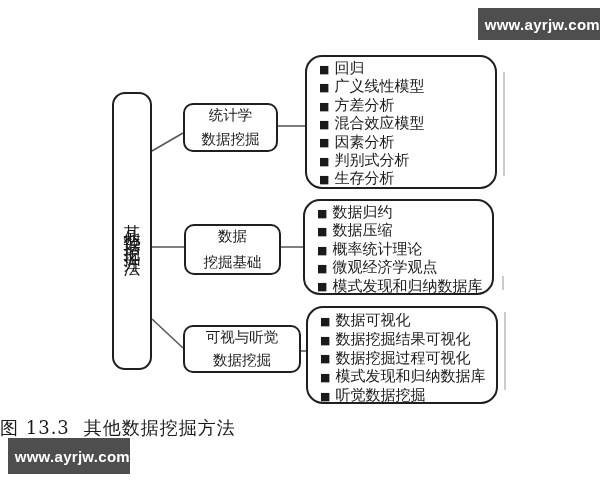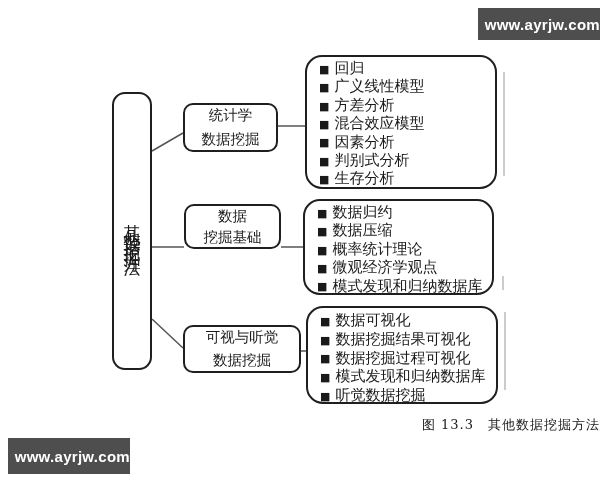--- a/index.html
+++ b/index.html
@@ -17,39 +17,39 @@
   }
   .root-label{
     writing-mode:vertical-rl;text-orientation:upright;
     font-size:17px;letter-spacing:5px;line-height:1;font-weight:500;white-space:nowrap;
   }
   .mid-box{
     border-radius:10px;display:flex;flex-direction:column;align-items:center;justify-content:space-between;
     font-size:14.5px;line-height:1.45;text-align:center;
   }
   .mid-1{left:183px;top:103px;width:95px;height:49px;}
-  .mid-2{left:184px;top:204px;width:97px;height:45px;}
+  .mid-2{left:184px;top:224px;width:97px;height:51px;}
   .mid-3{left:183px;top:325px;width:118px;height:48px;}
   .leaf-box{border-radius:17px;}
   .leaf-1{left:305px;top:55px;width:192px;height:134px;}
   .leaf-2{left:303px;top:199px;width:191px;height:96px;}
   .leaf-3{left:306px;top:306px;width:192px;height:98px;}
   .leaf-list{margin:0;padding:2px 4px 0 12px;list-style:none;}
   .leaf-1 .leaf-list{padding-top:2px;}
   .leaf-2 .leaf-list{padding-top:2px;}
   .leaf-3 .leaf-list{padding-top:3px;}
   .leaf-list li{
     font-size:15px;line-height:18.4px;white-space:nowrap;font-weight:500;
     display:flex;align-items:center;
   }
   .leaf-3 .leaf-list li{line-height:18.8px;}
   .bullet{font-size:11px;margin-right:5px;line-height:1;transform:translateY(0.5px);}
   .caption{
-    position:absolute;left:0;top:416px;width:600px;text-align:right;
-    font-size:13px;letter-spacing:1px;
+    position:absolute;left:0;top:416px;width:600px;text-align:left;
+    font-size:18px;letter-spacing:1px;
   }
   .caption .cap-label{margin-right:14px;}
   .watermark{
     position:absolute;background:#4e4e4e;color:#ffffff;
     font-family:"Liberation Sans",sans-serif;font-weight:bold;font-size:15px;
     display:flex;align-items:center;justify-content:flex-end;letter-spacing:0.3px;
   }
   .wm-top{right:0;top:8px;width:122px;height:32px;}
   .wm-bottom{left:8px;top:438px;width:122px;height:36px;}
   .scan-artifact{position:absolute;width:2px;background:#cccccc;}

